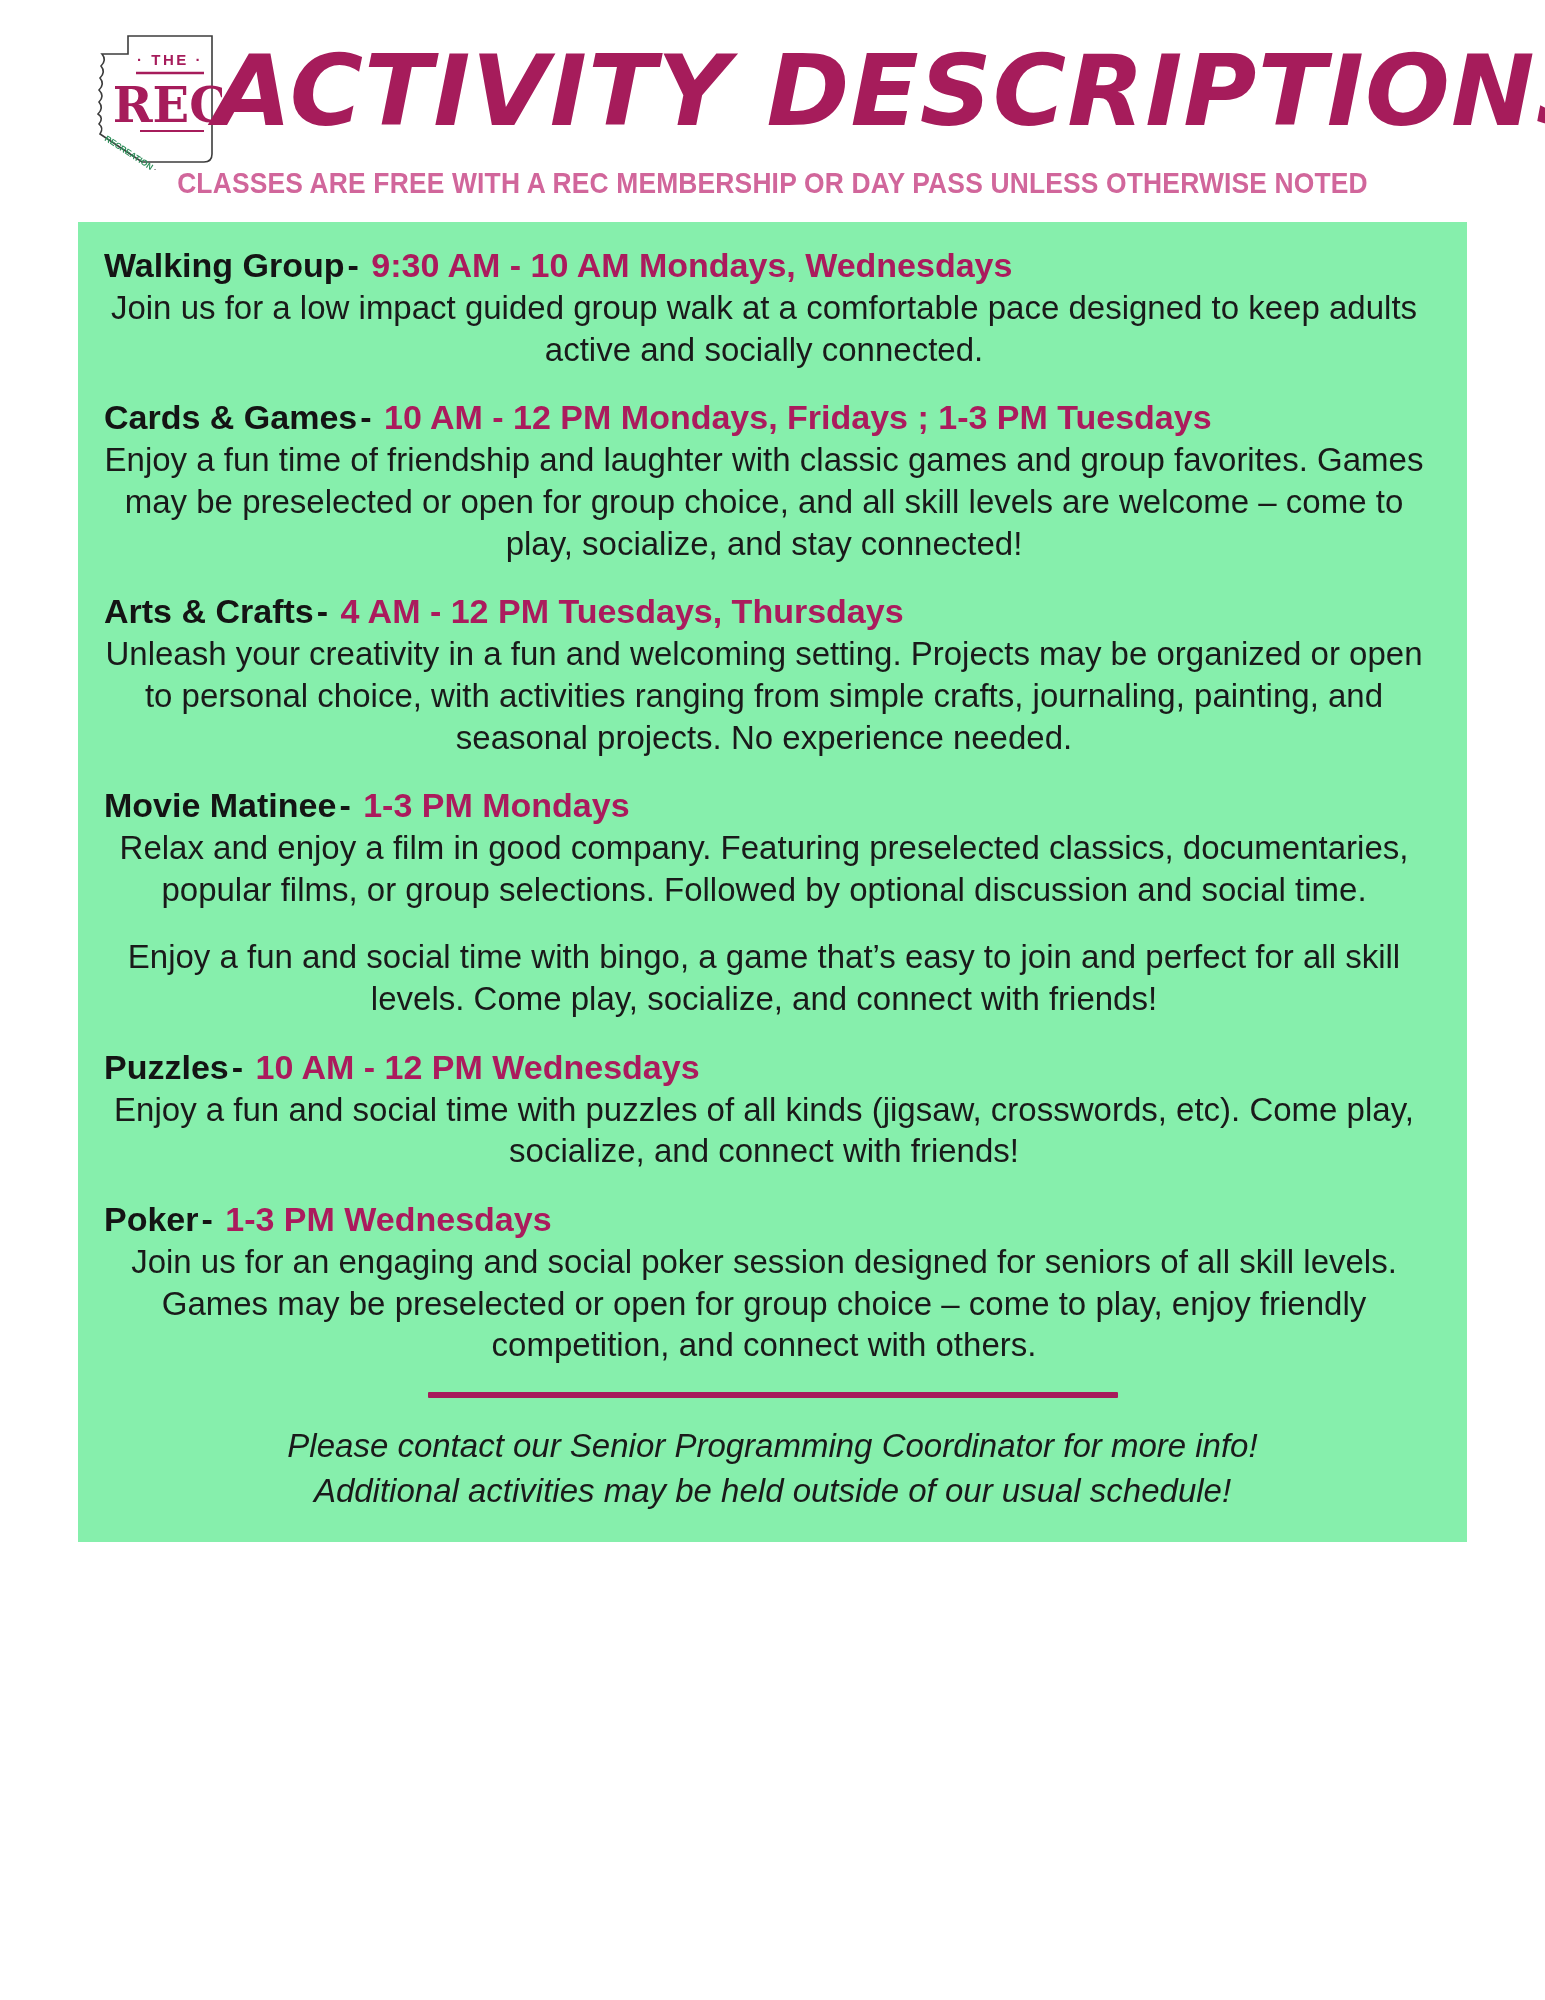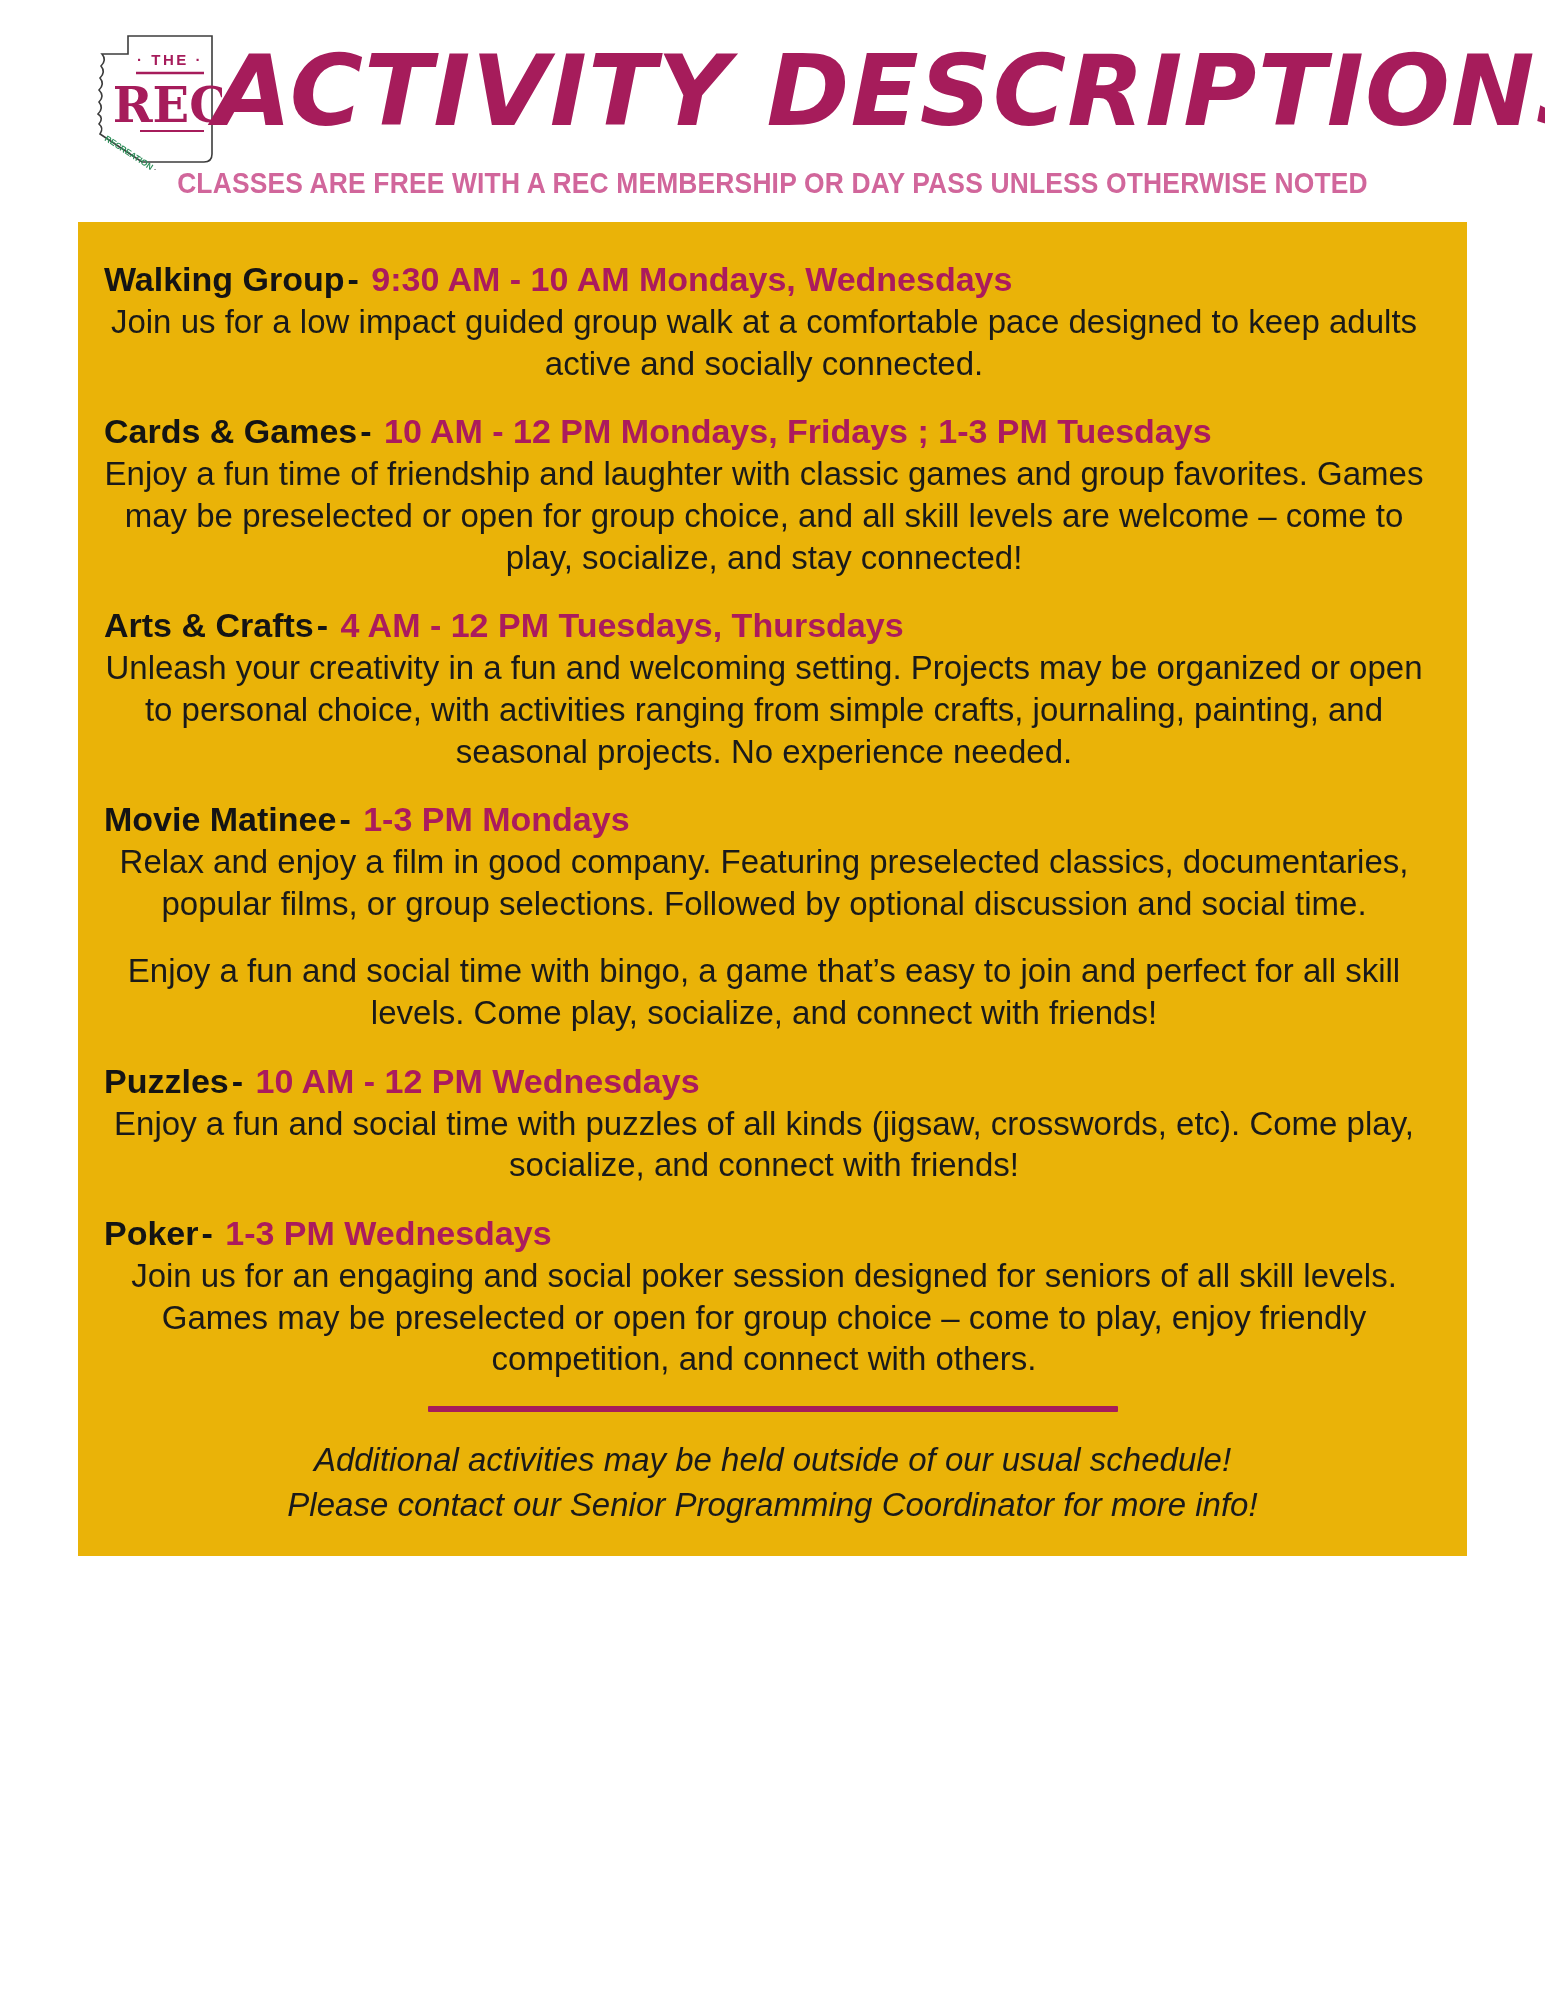--- a/index.html
+++ b/index.html
@@ -76,22 +76,22 @@
     margin: 6px 0 0 0;
     transform: scaleX(0.88);
     transform-origin: center;
     white-space: nowrap;
   }
 
   
   .panel {
     position: relative;
     margin: 22px 78px 0 78px;
-    background: #eab308;
-    padding: 36px 0 28px 0;
+    background: #86efac;
+    padding: 22px 0 28px 0;
     box-sizing: border-box;
   }
 
   .activity {
     padding: 0 26px 0 26px;
     margin-bottom: 26px;
   }
   .activity:last-of-type { margin-bottom: 8px; }
 
   .act-head {
@@ -256,19 +256,19 @@
       <div class="act-head">
         <span class="act-name">Poker</span><span class="act-sep">-</span> <span class="act-time">1-3 PM Wednesdays</span>
       </div>
       <p class="act-desc">Join us for an engaging and social poker session designed for seniors of all skill levels. Games may be preselected or open for group choice – come to play, enjoy friendly competition, and connect with others.</p>
     </div>
 
     <div class="divider-wrap">
       <div class="divider"></div>
     </div>
 
+    <p class="note">Please contact our Senior Programming Coordinator for more info!</p>
     <p class="note">Additional activities may be held outside of our usual schedule!</p>
-    <p class="note">Please contact our Senior Programming Coordinator for more info!</p>
 
   </div>
 
 
 </div>
 
 </body></html>

